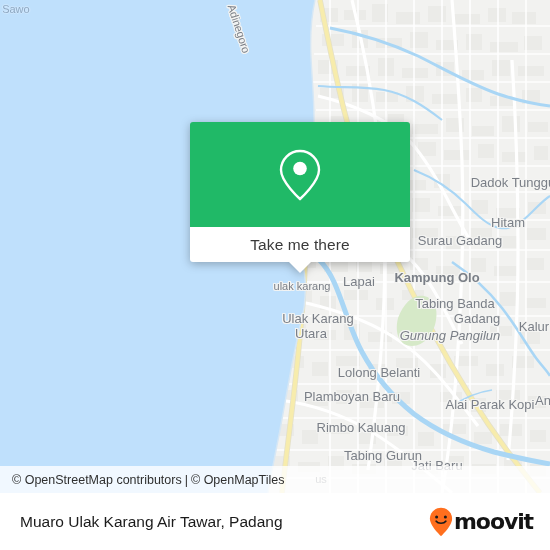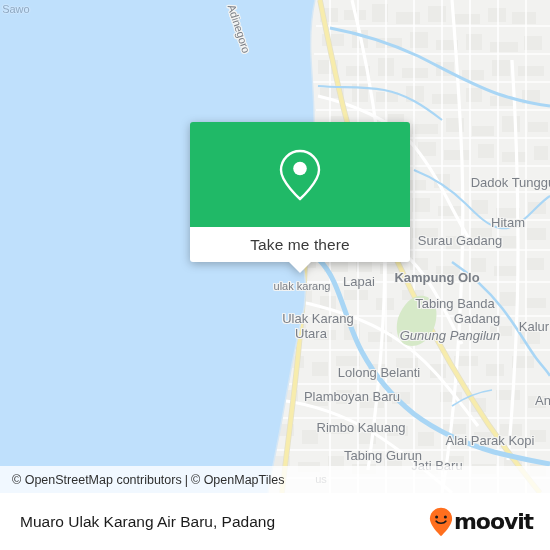--- a/index.html
+++ b/index.html
@@ -385,21 +385,21 @@
         <div class="mlabel sm center" style="left: 302px; top: 280px;">ulak karang</div>
         <div class="mlabel md center" style="left: 359px; top: 275px;">Lapai</div>
         <div class="mlabel md center" style="left: 455px; top: 297px;">Tabing Banda</div>
         <div class="mlabel md center" style="left: 452px; top: 312px; margin-left: 25px;">Gadang</div>
         <div class="mlabel md center" style="left: 318px; top: 312px;">Ulak Karang</div>
         <div class="mlabel md center" style="left: 311px; top: 327px;">Utara</div>
         <div class="mlabel md center" style="left: 534px; top: 320px;">Kalur</div>
         <div class="mlabel md center" style="left: 450px; top: 329px; font-style: italic;">Gunung Pangilun</div>
         <div class="mlabel md center" style="left: 379px; top: 366px;">Lolong Belanti</div>
         <div class="mlabel md center" style="left: 352px; top: 390px;">Plamboyan Baru</div>
-        <div class="mlabel md center" style="left: 490px; top: 398px; margin-top: 36px;">Alai Parak Kopi</div>
+        <div class="mlabel md center" style="left: 490px; top: 398px;">Alai Parak Kopi</div>
         <div class="mlabel md center" style="left: 543px; top: 394px;">An</div>
         <div class="mlabel md center" style="left: 361px; top: 421px;">Rimbo Kaluang</div>
         <div class="mlabel md center" style="left: 383px; top: 449px;">Tabing Gurun</div>
         <div class="mlabel md center" style="left: 437px; top: 459px;">Jati Baru</div>
         <div class="mlabel sm center" style="left: 321px; top: 473px;">us</div>
       </div>
 
     <div id="popup">
       <div id="popup-green">
         <svg width="48" height="56" viewBox="0 0 48 56">
@@ -414,21 +414,21 @@
     </div>
 
     <div id="attribution">
       <div class="attr-text">
         <span>© OpenStreetMap contributors</span><span class="sep">|</span><span>© OpenMapTiles</span>
       </div>
     </div>
   </div>
 
   <div id="footer">
-    <div id="footer-title">Muaro Ulak Karang Air Baru, Padang</div>
+    <div id="footer-title">Muaro Ulak Karang Air Tawar, Padang</div>
     <div id="brand">
       <svg width="24" height="30" viewBox="0 0 24 30">
         <path d="M12 0.8 C5.9 0.8 0.9 5.7 0.9 11.8 C0.9 19.2 12 29.2 12 29.2 C12 29.2 23.1 19.2 23.1 11.8 C23.1 5.7 18.1 0.8 12 0.8 Z" fill="#ff6f1e"></path>
         <circle cx="7.6" cy="10" r="1.5" fill="#1b1b1b"></circle>
         <circle cx="16.4" cy="10" r="1.5" fill="#1b1b1b"></circle>
         <path d="M7.2 14.2 C9.0 16.9 15.0 16.9 16.8 14.2" fill="none" stroke="#1b1b1b" stroke-width="1.7" stroke-linecap="round"></path>
       </svg>
       <span id="brand-word">moovit</span>
     </div>
   </div>

